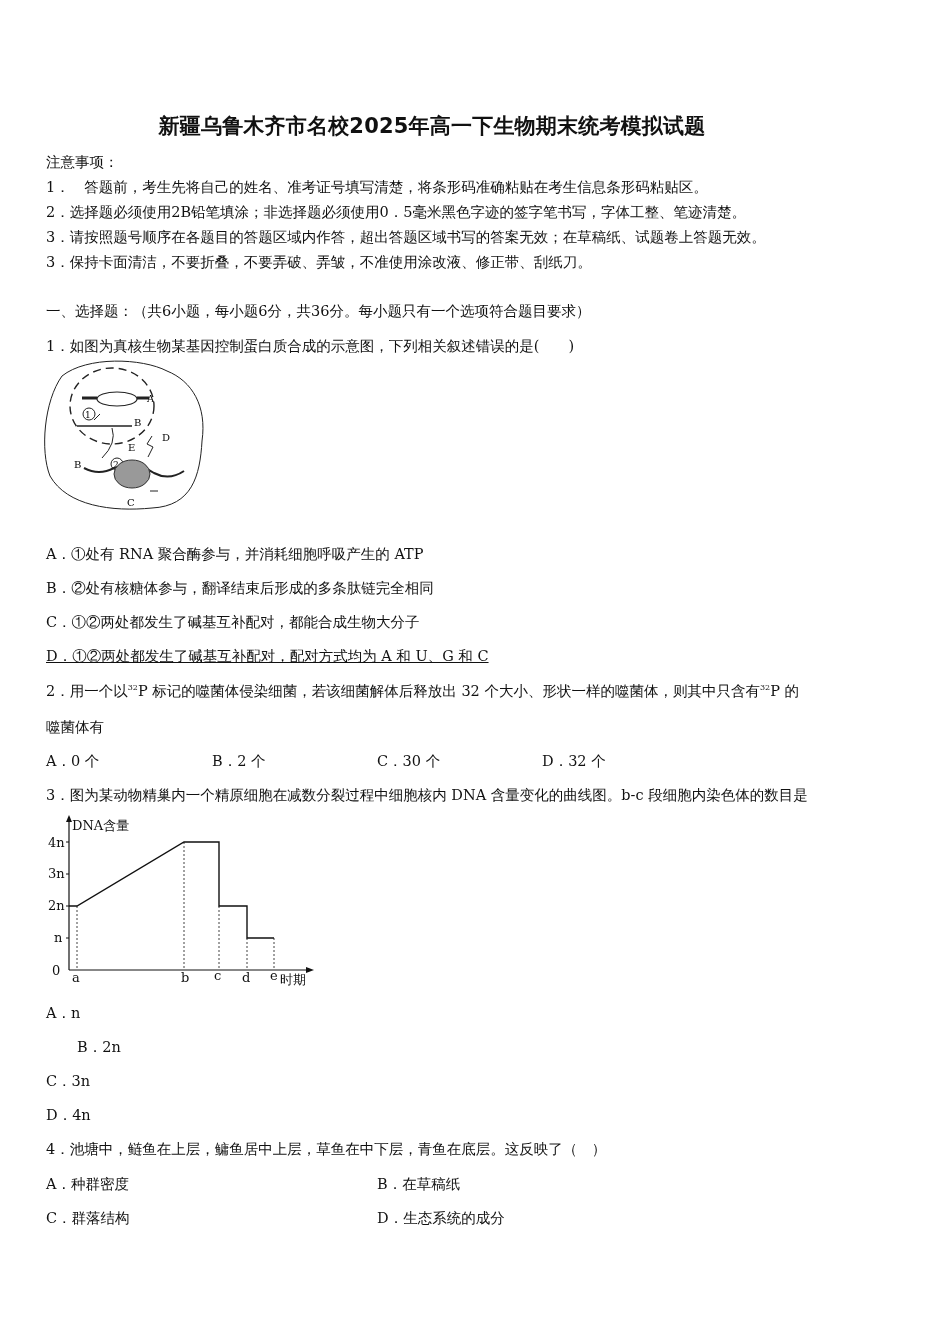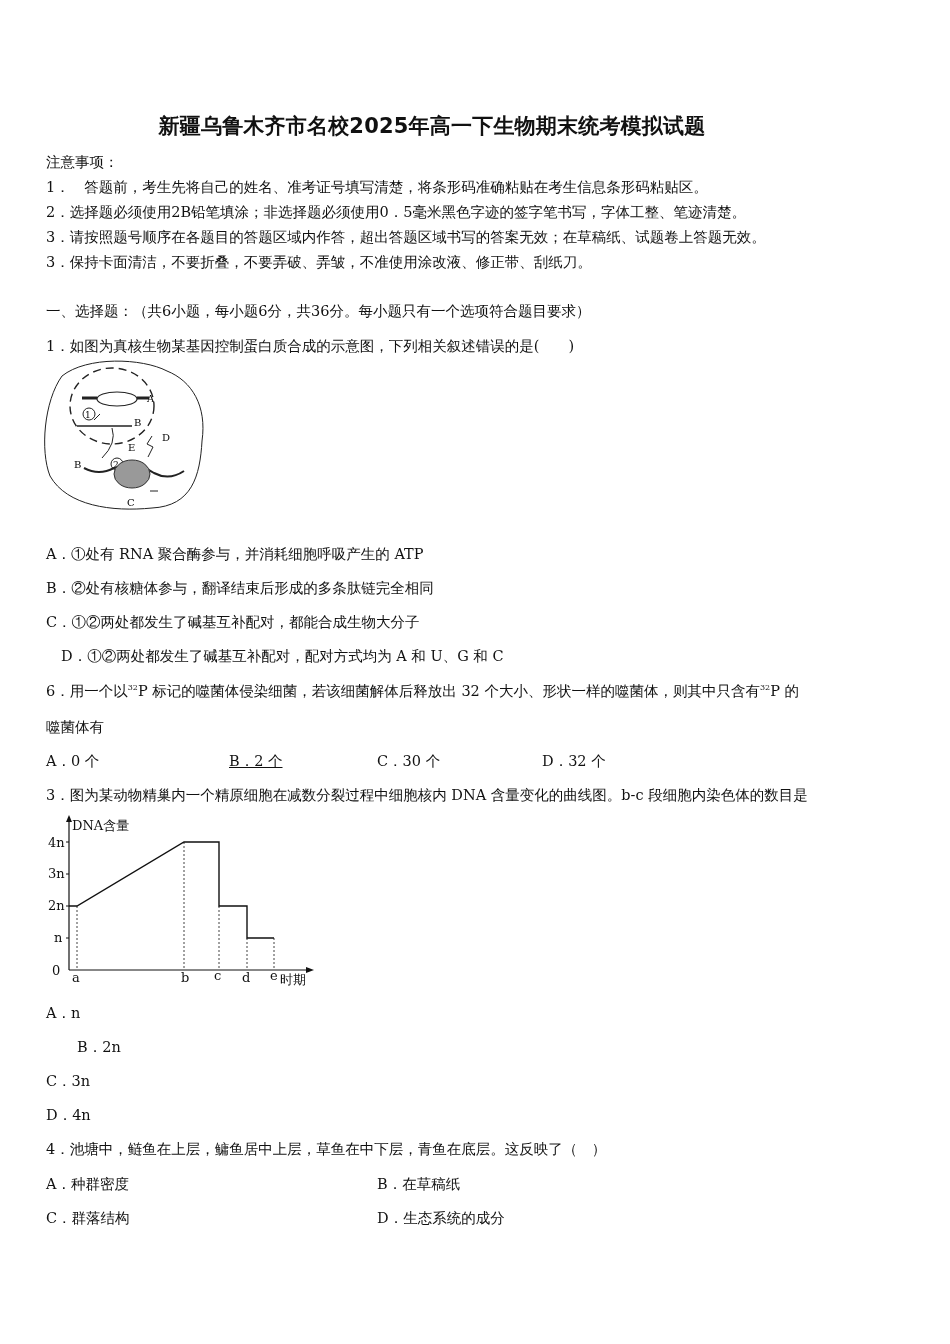--- a/index.html
+++ b/index.html
@@ -46,28 +46,28 @@
   <text x="32" y="112" font-size="10" font-family="DejaVu Serif, serif">B</text>
   <path d="M42,112 q15,8 30,0 q20,-8 40,5 q15,8 30,-2" fill="none" stroke="#222" stroke-width="2"></path>
   <ellipse cx="90" cy="118" rx="18" ry="14" fill="#999" stroke="#333"></ellipse>
   <text x="85" y="150" font-size="10" font-family="DejaVu Serif, serif">C</text>
   <path d="M108,135 h8" stroke="#222" stroke-width="1"></path>
 </svg>
 
 <div class="abs t14" style="left:46px;top:545px;">A．①处有 RNA 聚合酶参与，并消耗细胞呼吸产生的 ATP</div>
 <div class="abs t14" style="left:46px;top:579px;">B．②处有核糖体参与，翻译结束后形成的多条肽链完全相同</div>
 <div class="abs t14" style="left:46px;top:613px;">C．①②两处都发生了碱基互补配对，都能合成生物大分子</div>
-<div class="abs t14" style="left:61px;top:647px;">D．①②两处都发生了碱基互补配对，配对方式均为 A 和 U、G 和 C</div>
+<div class="abs t14" style="left:46px;top:647px;text-decoration:underline;">D．①②两处都发生了碱基互补配对，配对方式均为 A 和 U、G 和 C</div>
 
 <div class="abs t14" style="left:46px;top:682px;">
-  <span>6．用一个以</span><span class="sup">32</span><span>P 标记的噬菌体侵染细菌，若该细菌解体后释放出 32 个大小、形状一样的噬菌体，则其中只含有</span><span class="sup">32</span><span>P 的</span>
+  <span>2．用一个以</span><span class="sup">32</span><span>P 标记的噬菌体侵染细菌，若该细菌解体后释放出 32 个大小、形状一样的噬菌体，则其中只含有</span><span class="sup">32</span><span>P 的</span>
 </div>
 <div class="abs t14" style="left:46px;top:718px;">噬菌体有</div>
 <div class="abs t14" style="left:46px;top:752px;">A．0 个</div>
-<div class="abs t14" style="left:229px;top:752px;text-decoration:underline;">B．2 个</div>
+<div class="abs t14" style="left:212px;top:752px;">B．2 个</div>
 <div class="abs t14" style="left:377px;top:752px;">C．30 个</div>
 <div class="abs t14" style="left:542px;top:752px;">D．32 个</div>
 
 <div class="abs t14" style="left:46px;top:786px;">3．图为某动物精巢内一个精原细胞在减数分裂过程中细胞核内 DNA 含量变化的曲线图。b-c 段细胞内染色体的数目是</div>
 
 <svg style="left:44px;top:812px;" width="280" height="178" viewBox="0 0 280 178">
   <g font-family="DejaVu Serif, serif" font-size="13" fill="#111">
     <text x="28" y="18">DNA含量</text>
     <text x="4" y="35">4n</text>
     <text x="4" y="66">3n</text>

